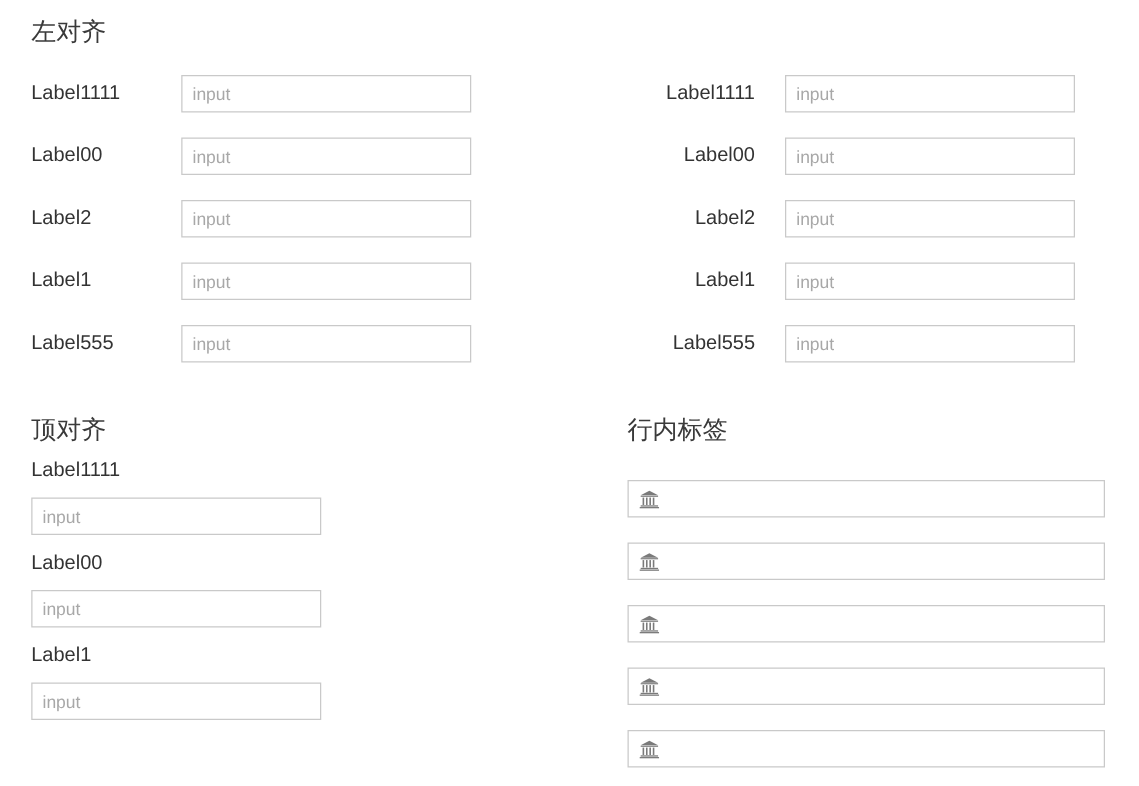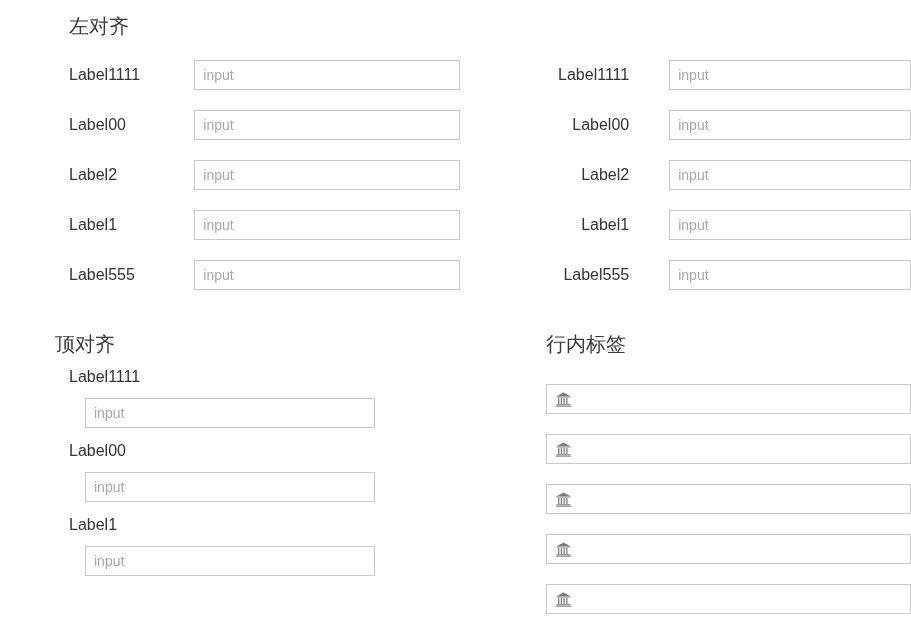--- a/index.html
+++ b/index.html
@@ -18,38 +18,38 @@
     position: relative;
   }
 
   .grid {
     position: absolute;
     left: 0; top: 0;
     width: 911px;
     height: 629px;
   }
 
-  .panel { position: absolute; padding-left: 44px; }
+  .panel { position: absolute; }
   .panel-left-align  { left: 0;   top: 0;   width: 460px; height: 310px; }
   .panel-right-align { left: 460px; top: 0; width: 451px; height: 310px; }
   .panel-top-align   { left: 0;   top: 310px; width: 460px; height: 319px; }
   .panel-inline      { left: 460px; top: 310px; width: 451px; height: 319px; }
 
   .section-title {
     font-size: 20px;
     font-weight: 400;
     color: #3a3a3a;
     line-height: 28px;
     margin: 0;
     padding: 0;
     white-space: nowrap;
   }
   .panel-left-align  .section-title { margin: 12px 0 0 25px; }
   .panel-right-align .section-title { margin: 12px 0 0 498px; }
-  .panel-top-align   .section-title { margin: 20px 0 0 11px; }
+  .panel-top-align   .section-title { margin: 20px 0 0 25px; }
   .panel-inline      .section-title { margin: 20px 0 16px 42px; }
 
   
   .form-rows { margin-top: 10px; }
   .form-row {
     display: flex;
     align-items: center;
     height: 50px;
   }
   .row-label {
@@ -57,31 +57,30 @@
     color: #333333;
     line-height: 22px;
     white-space: nowrap;
   }
   .panel-left-align .form-row  { padding-left: 25px; }
   .panel-left-align .row-label { width: 120px; text-align: left; }
   .panel-right-align .form-row  { padding-left: 38px; }
   .panel-right-align .row-label { width: 130px; text-align: right; padding-right: 24px; }
 
   .text-input {
-    width: 290px;
+    width: 232px;
     height: 30px;
     border: 1px solid #c9c9c9;
     background: #ffffff;
     font-family: "Liberation Sans", "DejaVu Sans", sans-serif;
     font-size: 14px;
     color: #0c4a6e;
     padding: 0 8px;
     outline: none;
     border-radius: 0;
-    margin-left: 16px;
   }
   .text-input::placeholder { color: #a8a8a8; opacity: 1; }
 
   
   .stacked-rows { margin-top: 8px; padding-left: 25px; }
   .stacked-row { margin-bottom: 12px; }
   .stacked-label {
     display: block;
     font-size: 16px;
     color: #333333;

